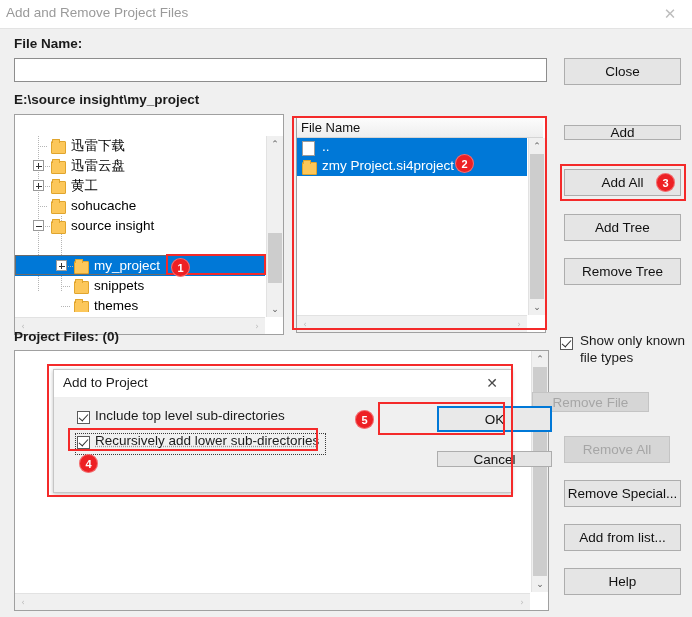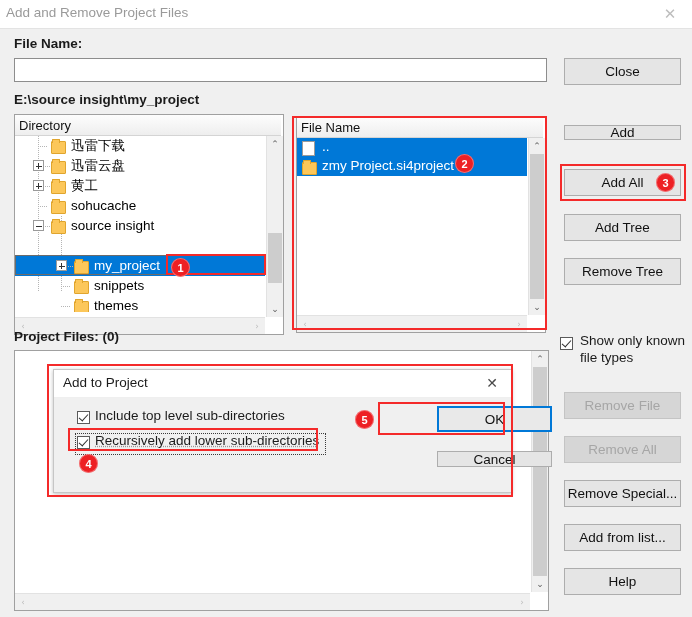--- a/index.html
+++ b/index.html
@@ -122,21 +122,20 @@
   <div id="title-text">Add and Remove Project Files</div>
   <div id="win-close">✕</div>
 </div>
 
 <div class="lbl" style="left:14px;top:36px;">File Name:</div>
 <input class="textbox" style="left: 14px; top: 58px; width: 533px; height: 24px; box-sizing: border-box; padding: 0px 5px; font-family: &quot;Liberation Sans&quot;, sans-serif; font-size: 13px; outline: none;" value="" placeholder="">
 
 <div class="lbl" style="left:14px;top:92px;">E:\source insight\my_project</div>
 
 <div class="panel" style="left:14px;top:114px;width:268px;height:219px;">
-  <div class="panel-head" style="width:266px;">Directory</div>
 
   <div style="position:absolute;left:0;top:21px;width:250px;height:176px;overflow:hidden;">
 
     <div class="dotline" style="left:23px;top:0px;height:155px;"></div>
     <div class="dotline" style="left:46px;top:80px;height:75px;"></div>
 
     <div class="tree-row" style="top:0px;">
       <div class="dothor" style="left:23px;top:10px;width:10px;"></div>
       <div class="folder" style="position:absolute;left:36px;top:5px;"></div>
       <div class="tlabel" style="position:absolute;left:53px;top:1px;">迅雷下载</div>
@@ -248,22 +247,22 @@
 <div class="btn" style="left:564px;top:169px;width:117px;height:27px;">Add All</div>
 <div class="btn" style="left:564px;top:214px;width:117px;height:27px;">Add Tree</div>
 <div class="btn" style="left:564px;top:258px;width:117px;height:27px;">Remove Tree</div>
 
 <div style="position:absolute;left:560px;top:337px;width:16px;height:16px;">
   <div class="cbx" style="left:0;top:0;"></div>
 </div>
 <div class="lbl lbl-n" style="left:580px;top:333px;font-weight:400;">Show only known</div>
 <div class="lbl lbl-n" style="left:580px;top:350px;font-weight:400;">file types</div>
 
-<div class="btn disabled" style="left:564px;top:392px;width:117px;height:27px;">Remove File</div>
-<div class="btn disabled" style="left:564px;top:436px;width:117px;height:27px;">Remove All</div>
+<div class="btn disabled" style="left:532px;top:392px;width:117px;height:20px;">Remove File</div>
+<div class="btn disabled" style="left:564px;top:436px;width:106px;height:27px;">Remove All</div>
 <div class="btn" style="left:564px;top:480px;width:117px;height:27px;">Remove Special...</div>
 <div class="btn" style="left:564px;top:524px;width:117px;height:27px;">Add from list...</div>
 <div class="btn" style="left:564px;top:568px;width:117px;height:27px;">Help</div>
 
 <div id="modal" style="left:53px;top:369px;width:457px;height:122px;">
   <div id="modal-title">
     <div id="modal-title-text">Add to Project</div>
     <div id="modal-close">✕</div>
   </div>
 

